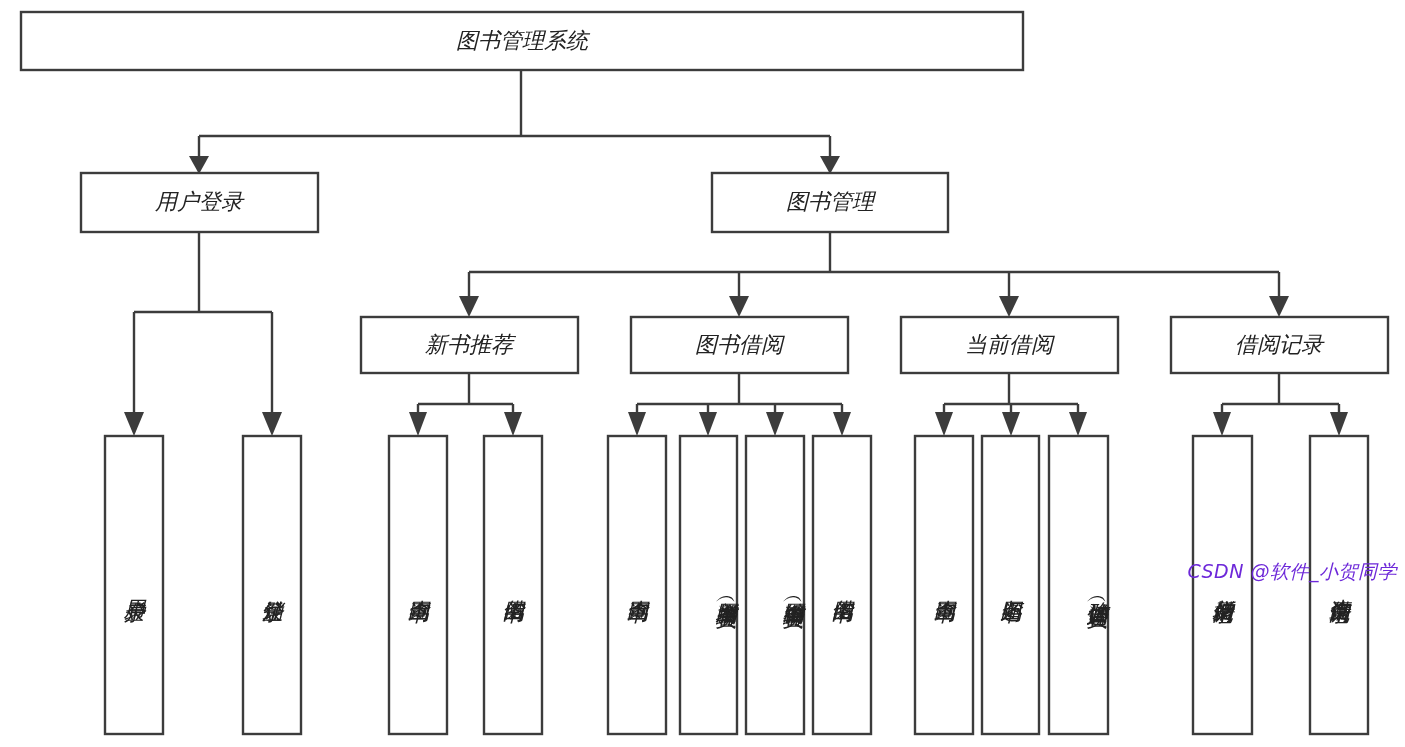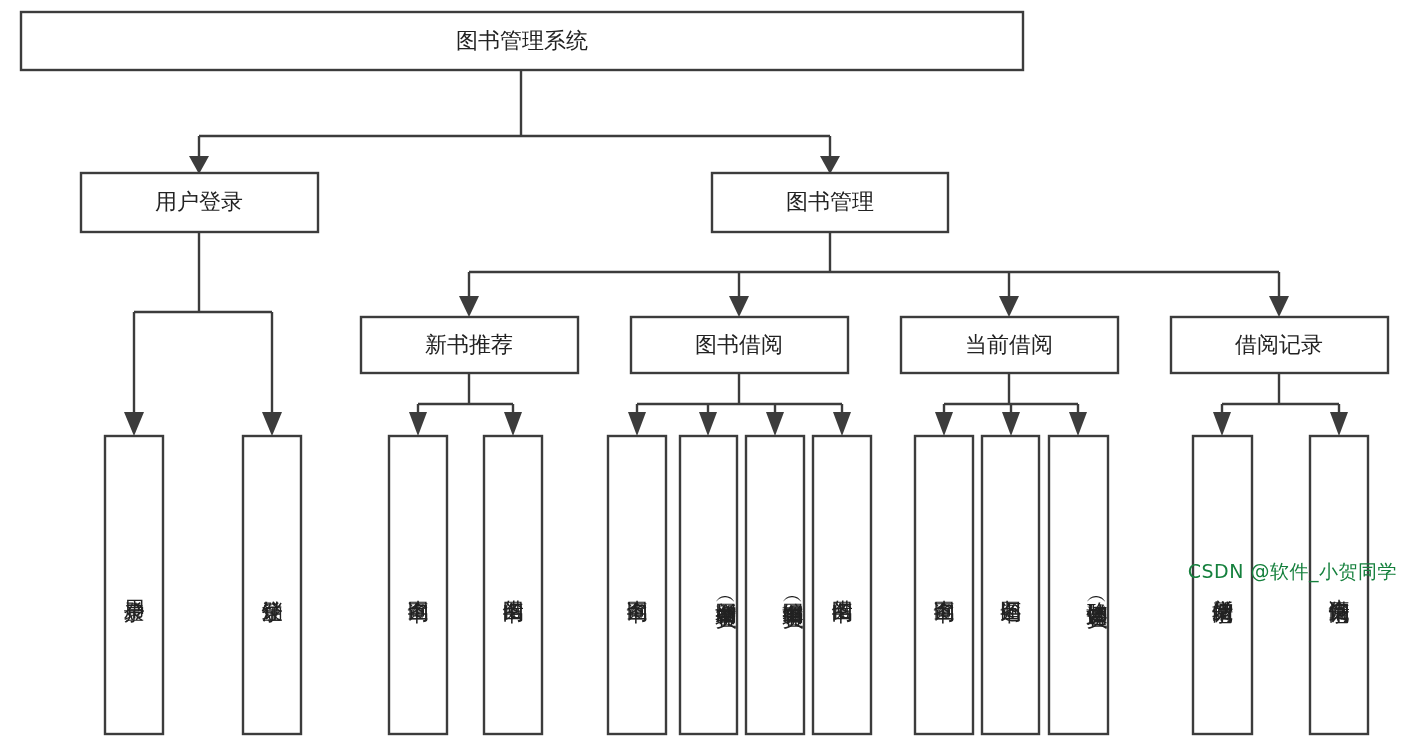--- a/index.html
+++ b/index.html
@@ -11,20 +11,21 @@
     width: 1405px;
     height: 747px;
     font-family: "DejaVu Sans", "Liberation Sans", sans-serif;
     overflow: hidden;
   }
   #diagram-root {
     position: relative;
     width: 1405px;
     height: 589px;
     background: #ffffff;
+    font-style: italic;
   }
   svg#flow {
     position: absolute;
     left: 0;
     top: 0;
     width: 1405px;
     height: 747px;
   }
   .node-box {
     fill: #ffffff;
@@ -66,21 +67,21 @@
   }
   .vlabel.center-v {
     align-items: center;
   }
   .watermark {
     position: absolute;
     right: 8px;
     bottom: 4px;
     font-family: "DejaVu Sans", "Liberation Sans", sans-serif;
     font-size: 19px;
-    color: #15803d;
+    color: #6d28d9;
     white-space: nowrap;
     letter-spacing: 0.5px;
   }
 </style>
 </head>
 <body>
 
 <div id="diagram-root">
 
   <svg id="flow" viewBox="0 0 1405 747">

